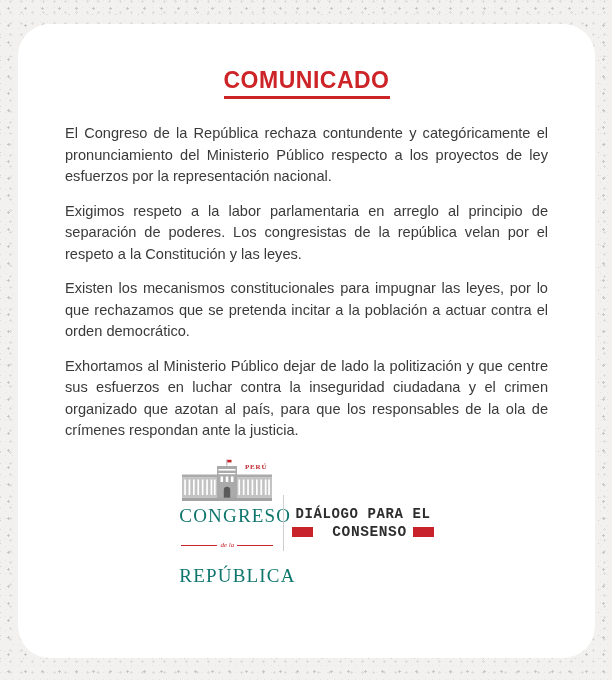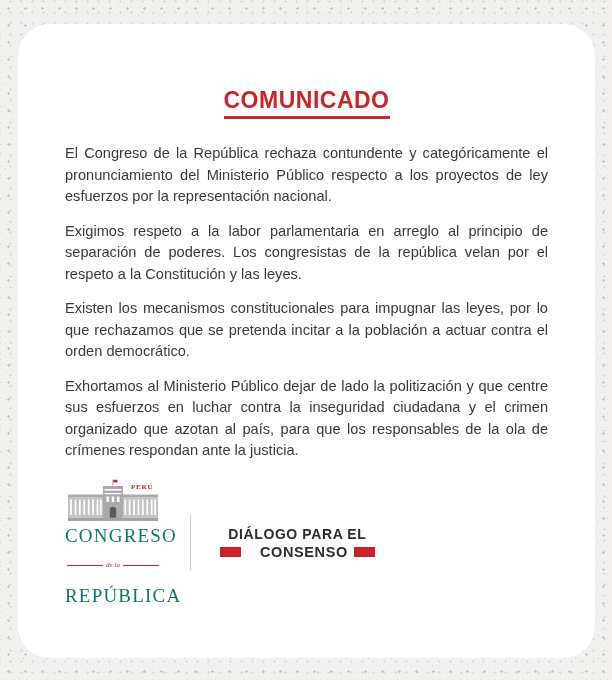--- a/index.html
+++ b/index.html
@@ -27,21 +27,21 @@
   }
 
   .communique-card {
     position: absolute;
     left: 18px;
     top: 24px;
     width: 577px;
     height: 634px;
     background: #ffffff;
     border-radius: 32px;
-    padding: 64px 47px 20px 47px;
+    padding: 44px 47px 20px 47px;
   }
 
   .title-wrap {
     text-align: center;
     margin-bottom: 24px;
   }
 
   .page-title {
     display: inline-block;
     font-size: 23px;
@@ -74,22 +74,23 @@
     font-weight: 700;
     color: #2e2e2e;
     text-align: left;
     margin-top: 21px;
   }
 
   
   .footer-logos {
     margin-top: 17px;
     display: flex;
+    justify-content: center;
     align-items: center;
-    gap: 29px;
+    gap: 8px;
   }
 
   .congress-logo {
     width: 96px;
     text-align: center;
     font-family: "Liberation Serif", serif;
   }
 
   .congress-building-icon svg { display: block; margin: 0 auto; }
 
@@ -119,21 +120,21 @@
     line-height: 1;
   }
 
   .logo-divider {
     width: 1px;
     height: 56px;
     background: #cfcfcf;
   }
 
   .slogan {
-    font-family: Liberation Sans, sans-serif;
+    font-family: Liberation Mono, monospace;
     color: #2d2d2d;
     text-align: center;
   }
   .slogan-line1 {
     font-size: 14px;
     font-weight: 700;
     letter-spacing: 0.6px;
     white-space: nowrap;
   }
   .slogan-line2 {

